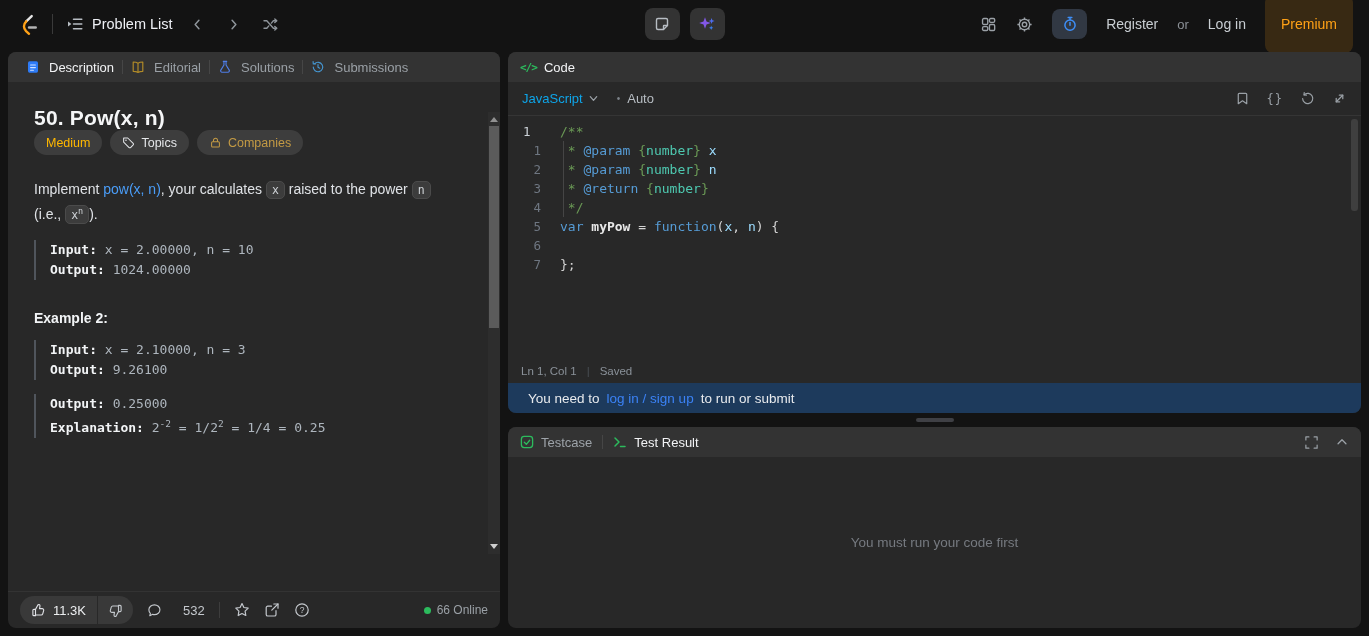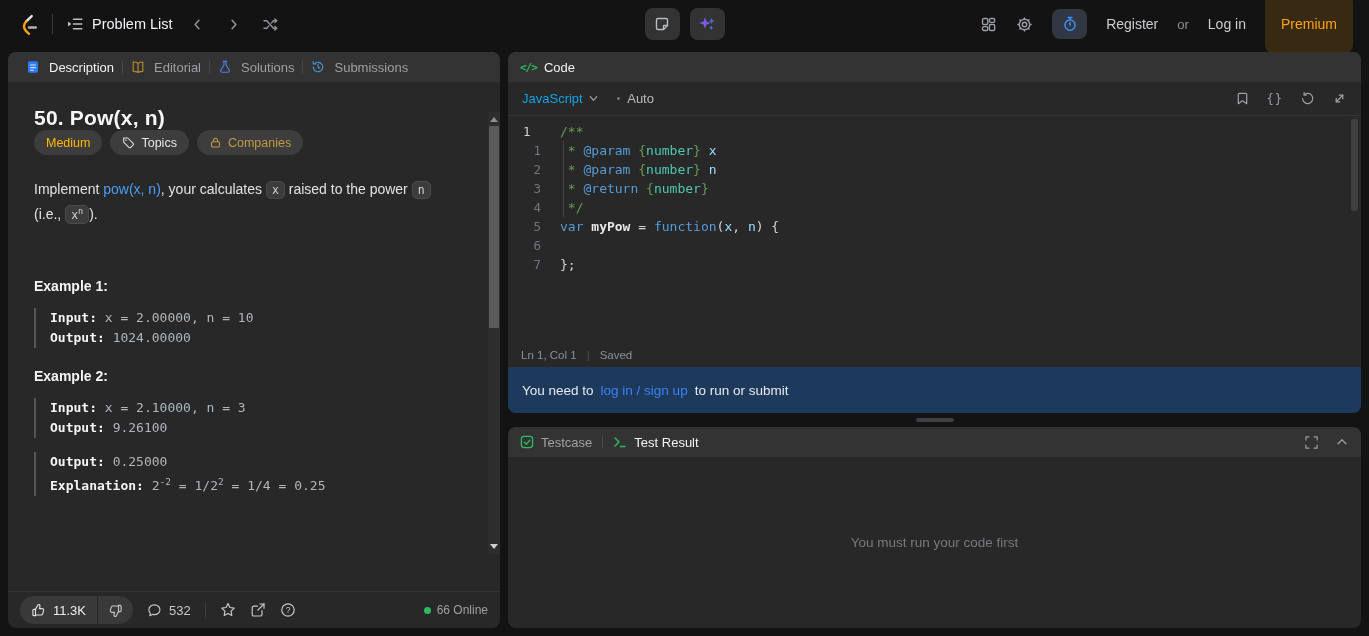--- a/index.html
+++ b/index.html
@@ -39,30 +39,30 @@
   .desc-content { position:absolute; top:30px; bottom:37px; left:0; right:0; padding:24px 40px 0 26px; }
   .prob-title { font-size:21px; font-weight:700; color:#f5f6f7; letter-spacing:.2px; }
   .badge-row { display:flex; gap:8px; }
   .pill { display:flex; align-items:center; gap:6px; height:25px; padding:0 12px; background:#3d3d3d; border-radius:13px; font-size:12.5px; color:#e4e6e9; }
   .pill.medium { color:#ffb800; }
   .pill.companies { color:#c39a44; }
   .statement { margin-top:22px; font-size:14px; line-height:1.75; color:#dfe2e6; max-width:434px; }
   .inline-link { color:#4a9df8; }
   .code-pill { display:inline-block; background:#3c3c3c; border:1px solid #4b4b4b; border-radius:5px; padding:0px 5px; font-family:"DejaVu Sans Mono", monospace; font-size:11.5px; color:#ced2d6; line-height:1.4; }
   .code-pill sup { font-size:8.5px; }
-  .example-label { margin-top:20px; font-size:14px; font-weight:700; color:#f2f4f6; }
+  .example-label { margin-top:30px; font-size:14px; font-weight:700; color:#f2f4f6; }
   .example-pre { margin-top:14px; border-left:2px solid #50555c; padding-left:14px; font-family:"DejaVu Sans Mono", monospace; font-size:13px; line-height:20px; }
   .example-pre .strong { font-weight:700; color:#f2f4f6; }
   .example-pre .dim { color:#aeb6be; }
   .example-pre sup { font-size:9.5px; }
   .left-footer { position:absolute; bottom:0; left:0; right:0; height:37px; border-top:1px solid #333; display:flex; align-items:center; padding:0 12px; gap:14px; }
   .vote-group { display:flex; align-items:stretch; height:28px; border-radius:14px; overflow:hidden; }
   .vote-like { display:flex; align-items:center; gap:7px; background:#393939; padding:0 11px; font-size:13px; color:#eceef0; }
   .vote-dislike { display:flex; align-items:center; background:#393939; padding:0 10px; margin-left:1px; }
-  .foot-item { display:flex; align-items:center; gap:7px; color:#c4c8cd; font-size:13px; }
+  .foot-item { display:flex; align-items:center; gap:21px; color:#c4c8cd; font-size:13px; }
   .foot-sep { width:1px; height:16px; background:#3d3d3d; }
   .online { margin-left:auto; display:flex; align-items:center; gap:6px; font-size:12px; color:#9aa0a6; }
   .online-dot { width:7px; height:7px; border-radius:50%; background:#2cbb5d; }
 
   
   .sb { position:absolute; top:30px; bottom:37px; right:0; width:12px; background:#2d2d2d; }
   .sb-thumb { position:absolute; top:14px; left:1px; right:1px; height:202px; background:#5b5b5b; }
   .tri-up { width:0; height:0; border-left:4px solid transparent; border-right:4px solid transparent; border-bottom:5px solid #909090; margin:5px auto 0; }
   .tri-down { width:0; height:0; border-left:4px solid transparent; border-right:4px solid transparent; border-top:5px solid #cfcfcf; margin:0 auto; position:absolute; bottom:5px; left:2px; }
 
@@ -80,21 +80,21 @@
   .code-line { display:flex; height:19px; }
   .ln { width:46px; flex:none; text-align:right; padding-right:13px; color:#6e7681; font-size:12.5px; }
   .ln.active { text-align:left; padding-left:15px; color:#cdd3d9; }
   .lc { white-space:pre; padding-left:6px; }
   .tok-cm { color:#6a9955; } .tok-kw { color:#569cd6; } .tok-ty { color:#4ec9b0; }
   .tok-pm { color:#9cdcfe; } .tok-pl { color:#d4d4d4; } .tok-id { color:#e8e8e8; font-weight:700; }
   .indent-guide { position:absolute; left:55px; top:25px; width:1px; height:76px; background:#454545; }
   .ed-scrollthumb { position:absolute; right:3px; top:3px; width:7px; height:92px; background:#3f3f3f; border-radius:3px; }
   .status-bar { height:25px; display:flex; align-items:center; padding:0 13px; gap:10px; font-size:11.5px; color:#8a9199; }
   .status-sep { color:#4a4f55; }
-  .login-banner { height:46px; background:#1d3a5c; display:flex; align-items:center; padding:0 14px; font-size:13.5px; color:#e8eaed; }
+  .login-banner { height:30px; background:#1d3a5c; display:flex; align-items:center; padding:0 20px; font-size:13.5px; color:#e8eaed; }
   .login-banner a { color:#3b82f6; text-decoration:none; margin:0 7px; }
 
   
   .v-gap { height:14px; position:relative; }
   .drag-handle { position:absolute; left:50%; top:50%; transform:translate(-50%,-50%); width:38px; height:4px; border-radius:2px; background:#3f4045; }
 
   
   .test-panel { flex:1; display:flex; flex-direction:column; }
   .test-header { height:30px; background:#333333; display:flex; align-items:center; padding:0 12px; gap:10px; font-size:13px; }
   .test-tab { display:flex; align-items:center; gap:7px; }
@@ -279,21 +279,20 @@
               <path d="M5.2 6.6V4.9a2.3 2.3 0 0 1 4.6 0v1.7"></path>
             </g>
           </svg>
         </span>
         <span>Companies</span>
       </span>
     </div>
 
     <p class="statement"><span>Implement </span><a class="inline-link">pow(x, n)</a><span>, your calculates </span><span class="code-pill">x</span><span> raised to the power </span><span class="code-pill">n</span><span> (i.e., </span><span class="code-pill"><span>x</span><sup>n</sup></span><span>).</span></p>
 
-    <p class="example-label" style="margin-top:52px;">Example 1:</p>
     <div class="example-pre">
       <div><span class="strong">Input:</span> <span class="dim">x = 2.00000, n = 10</span></div>
       <div><span class="strong">Output:</span> <span class="dim">1024.00000</span></div>
     </div>
 
     <p class="example-label">Example 2:</p>
     <div class="example-pre">
       <div><span class="strong">Input:</span> <span class="dim">x = 2.10000, n = 3</span></div>
       <div><span class="strong">Output:</span> <span class="dim">9.26100</span></div>
     </div>

